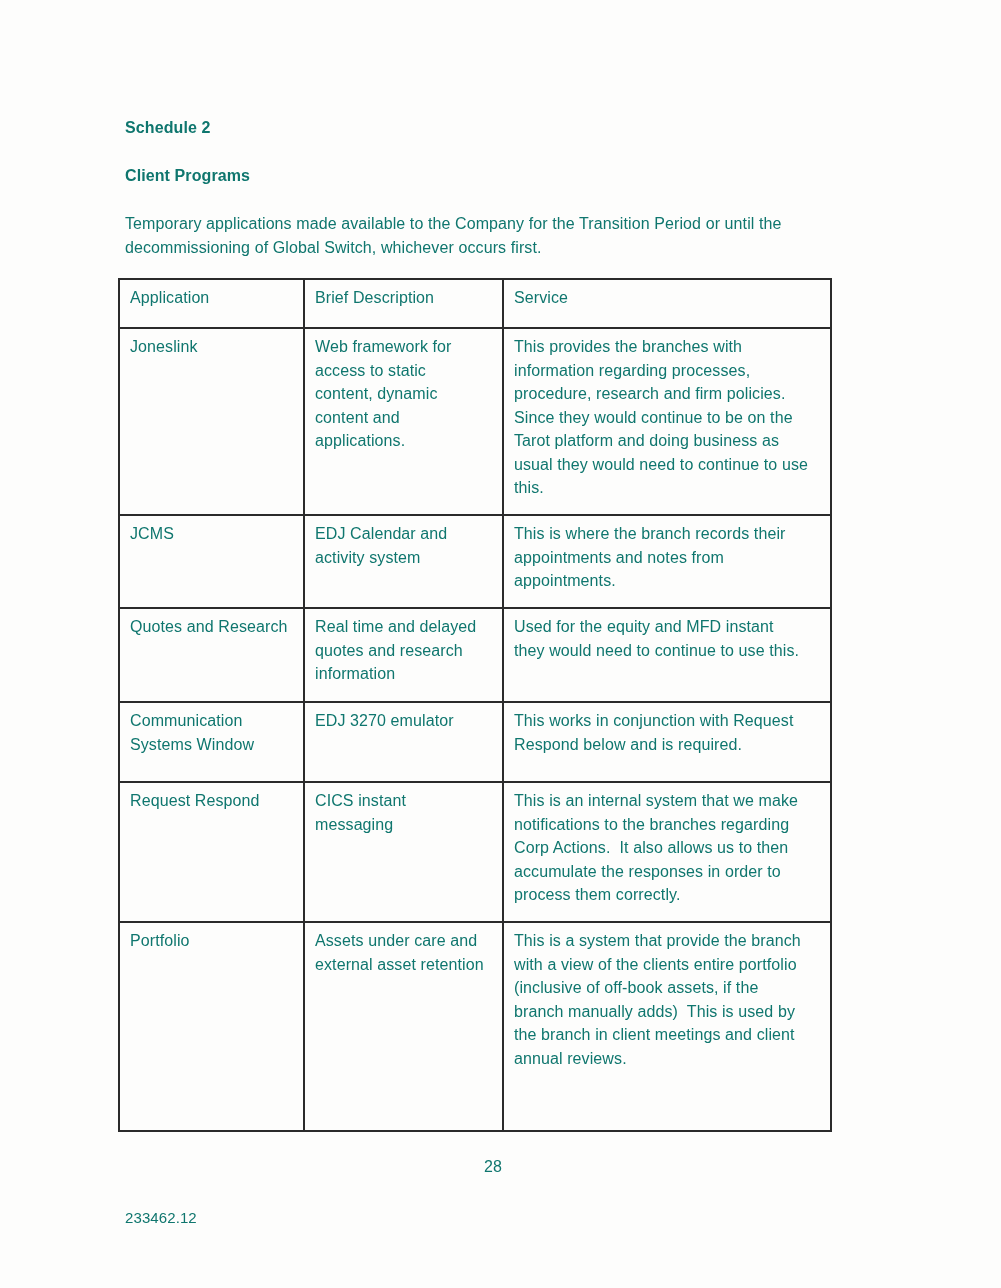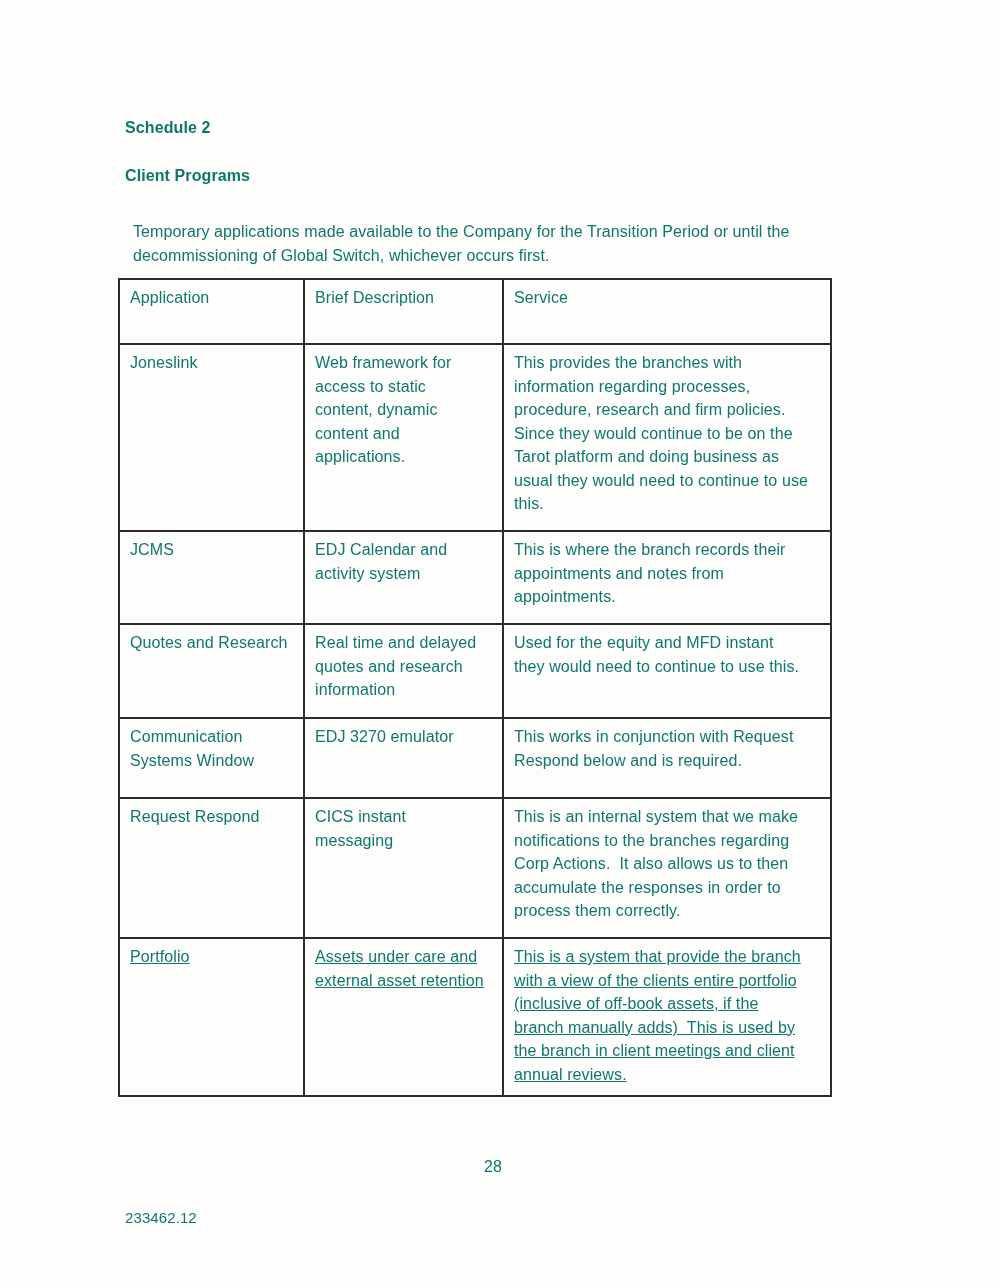--- a/index.html
+++ b/index.html
@@ -23,21 +23,21 @@
   }
   .schedule-heading { top: 118px; }
   .section-heading  { top: 166px; }
   .intro {
     position: absolute;
     left: 125px;
     top: 212px;
     width: 700px;
     font-size: 16px;
     line-height: 24px;
-    margin: 8px;
+    margin: 0;
     white-space: pre-wrap;
   }
   table.apps {
     position: absolute;
     left: 118px;
     top: 278px;
     width: 712px;
     border-collapse: collapse;
     table-layout: fixed;
   }
@@ -45,27 +45,27 @@
     border: 2px solid #2b2b2b;
     vertical-align: top;
     text-align: left;
     font-size: 16px;
     font-weight: normal;
     line-height: 23.5px;
     padding: 6px 6px 6px 10px;
     white-space: pre-wrap;
     overflow: hidden;
   }
-  .apps thead tr       { height: 65px; padding-left: 11px; }
+  .apps thead tr       { height: 49px; padding-left: 11px; }
   .apps tbody tr:nth-child(1) { height: 187px; }
   .apps tbody tr:nth-child(2) { height: 93px; border-radius: 22px; }
   .apps tbody tr:nth-child(3) { height: 94px; }
   .apps tbody tr:nth-child(4) { height: 80px; }
   .apps tbody tr:nth-child(5) { height: 140px; }
-  .apps tbody tr:nth-child(6) { height: 158px; text-decoration: underline; }
+  .apps tbody tr:nth-child(6) { height: 209px; }
   .col-application { width: 185px; }
   .col-description { width: 199px; }
   .col-service     { width: 328px; }
   .footer-doc {
     position: absolute;
     left: 125px;
     top: 1209px;
     font-size: 15px;
     line-height: 18px;
   }

